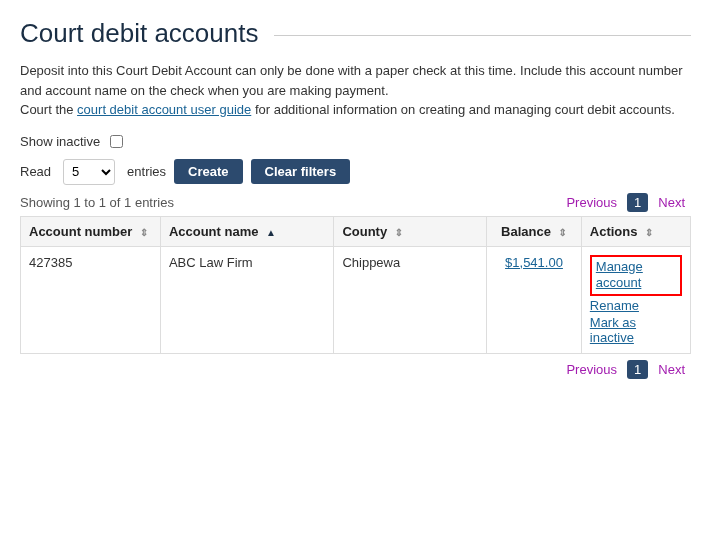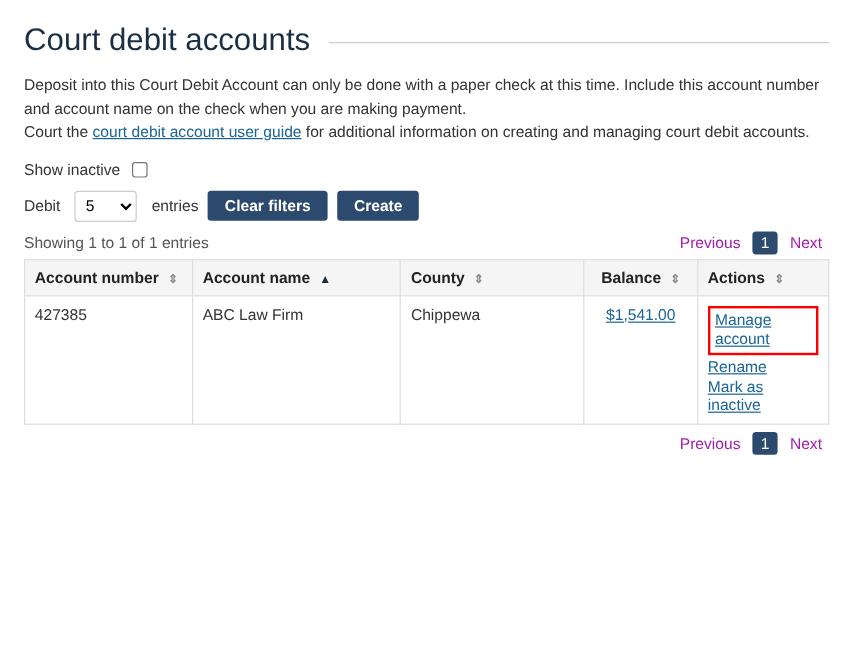--- a/index.html
+++ b/index.html
@@ -214,31 +214,31 @@
     <br>
     <span>Court the </span><a href="#">court debit account user guide</a><span> for additional information on creating and managing court debit accounts.</span>
   </div>
 
   <div class="show-inactive-row">
     <label>Show inactive</label>
     <input type="checkbox" style="">
   </div>
 
   <div class="toolbar-row">
-    <span class="show-label">Debit</span>
+    <span class="show-label">Read</span>
     <select class="entries-select">
       <option>5</option>
       <option>10</option>
       <option>25</option>
       <option>50</option>
       <option>100</option>
     </select>
     <span class="entries-label">entries</span>
+    <button class="btn btn-create">Create</button>
     <button class="btn btn-clear">Clear filters</button>
-    <button class="btn btn-create">Create</button>
   </div>
 
   <div class="pagination-row">
     <span class="showing-text">Showing 1 to 1 of 1 entries</span>
     <div class="pagination-controls">
       <a href="#">Previous</a>
       <a href="#" class="active">1</a>
       <a href="#">Next</a>
     </div>
   </div>

